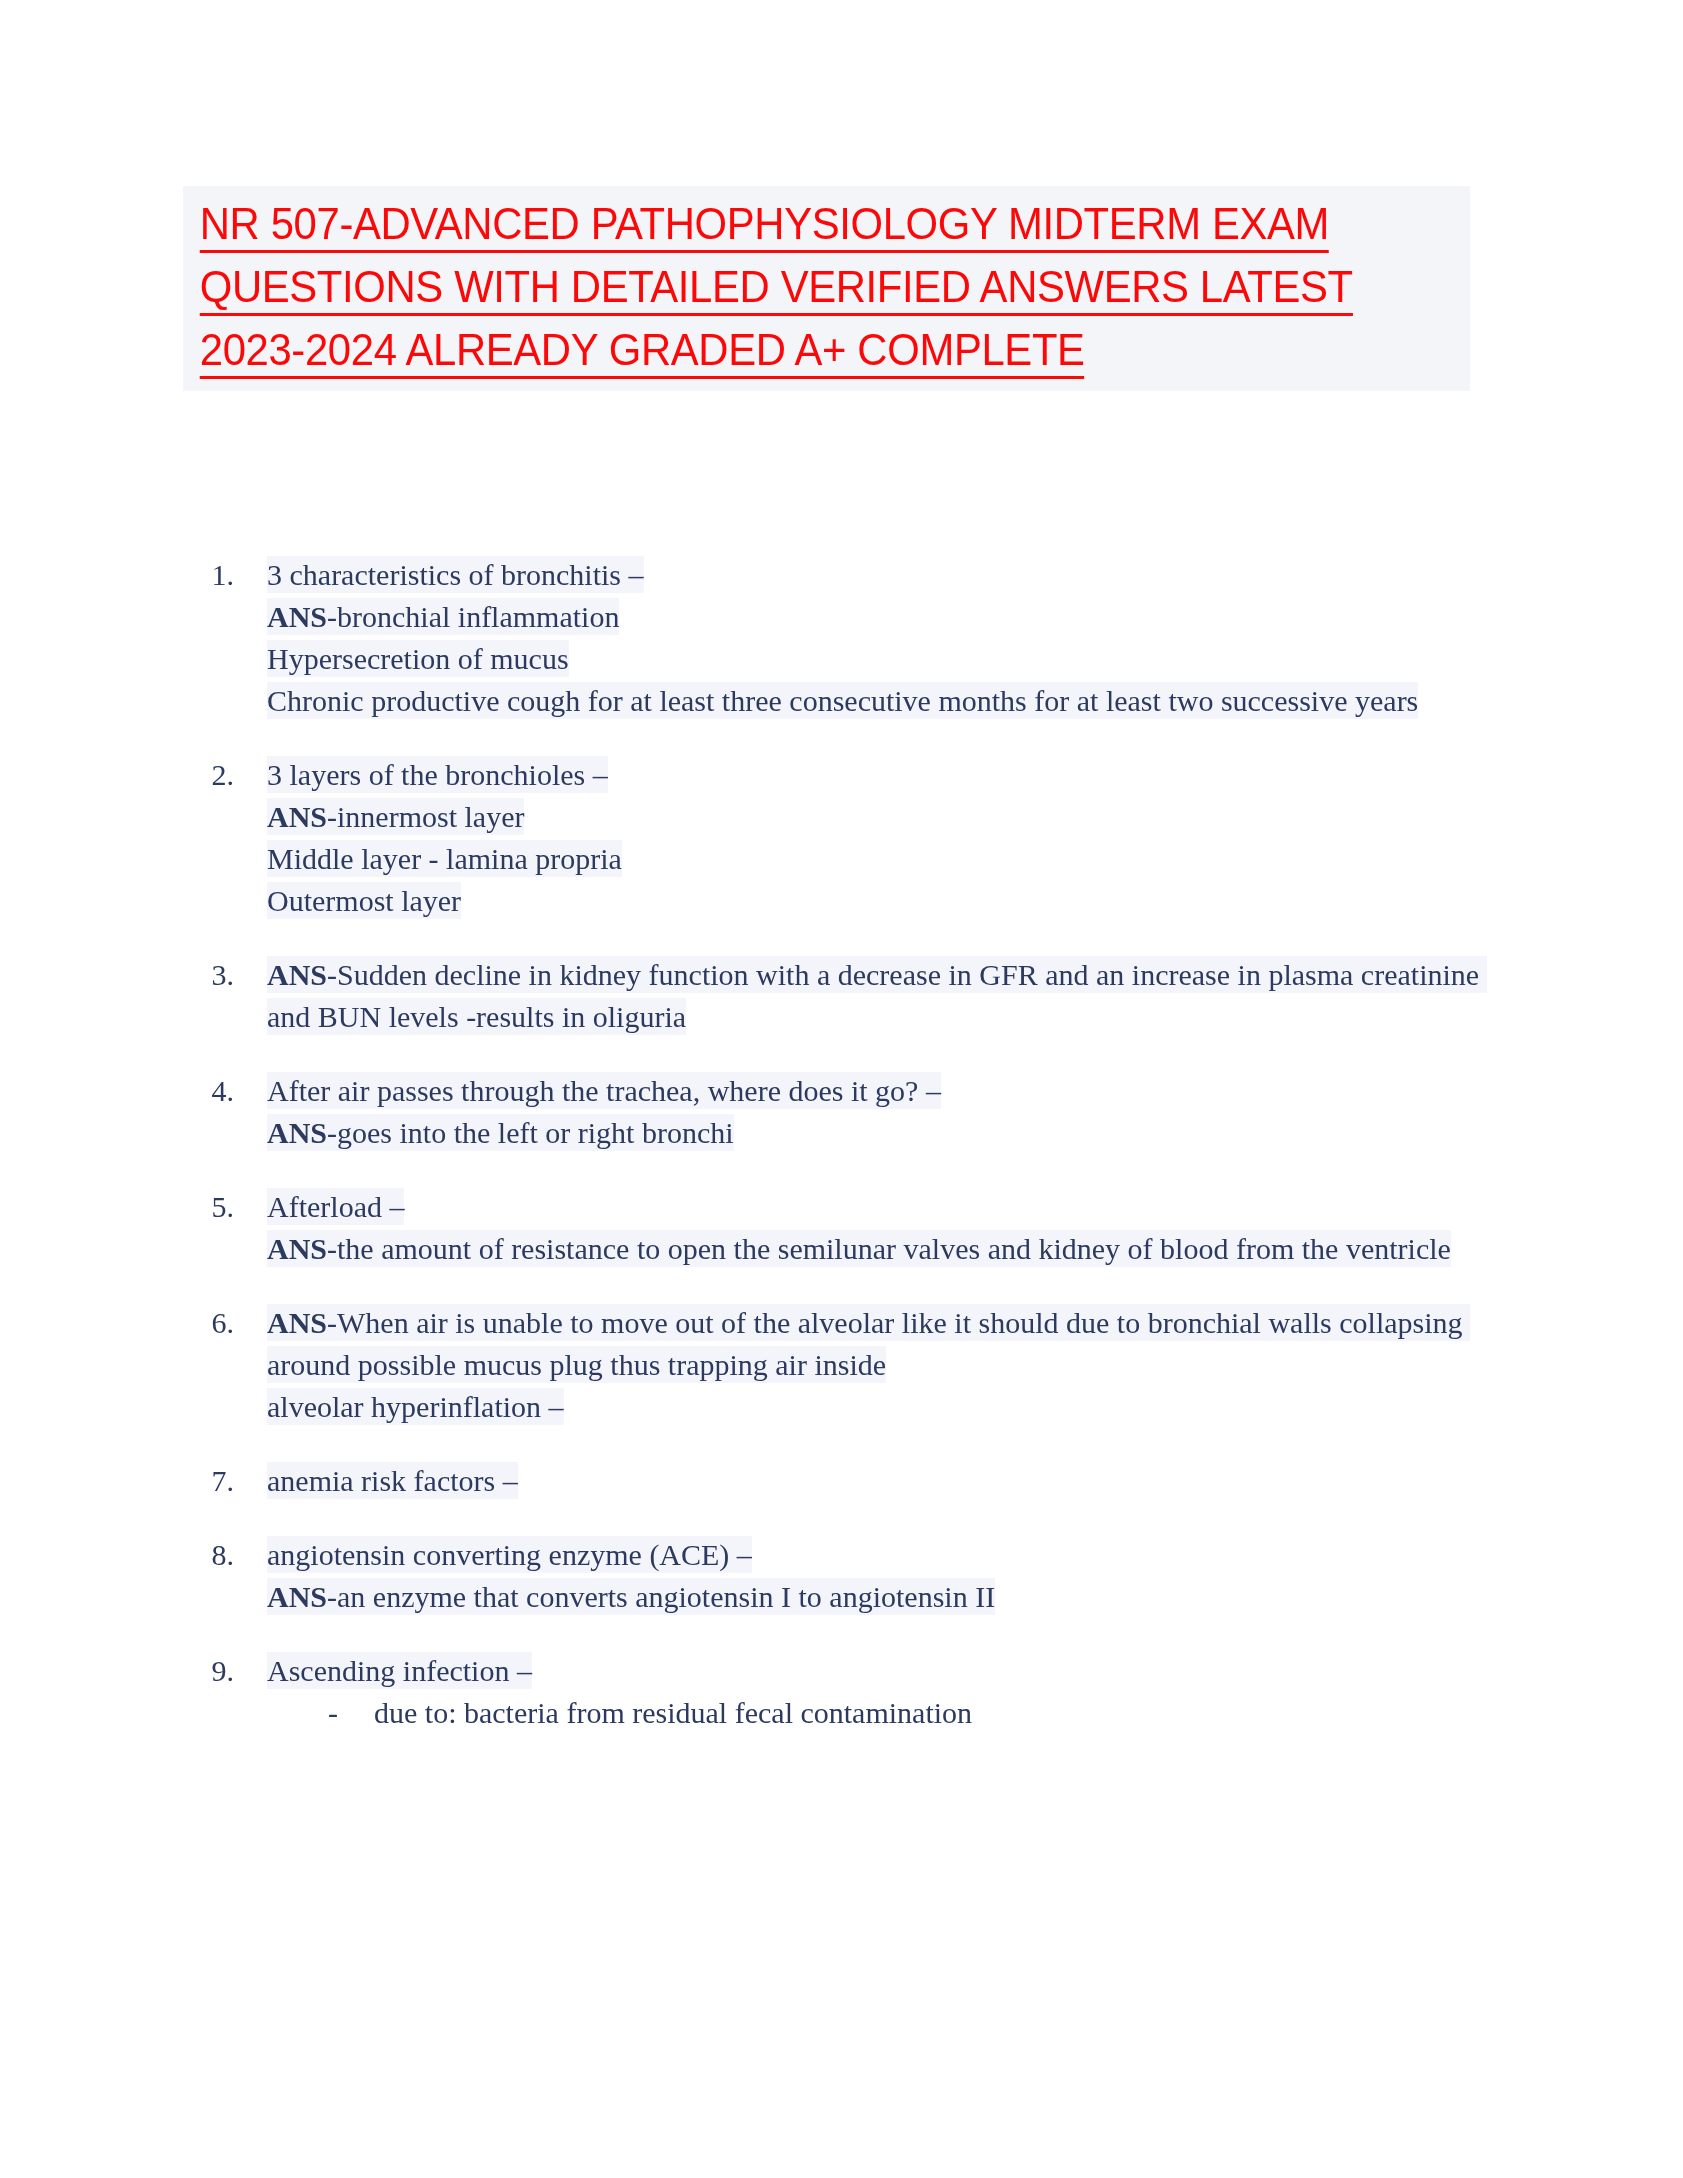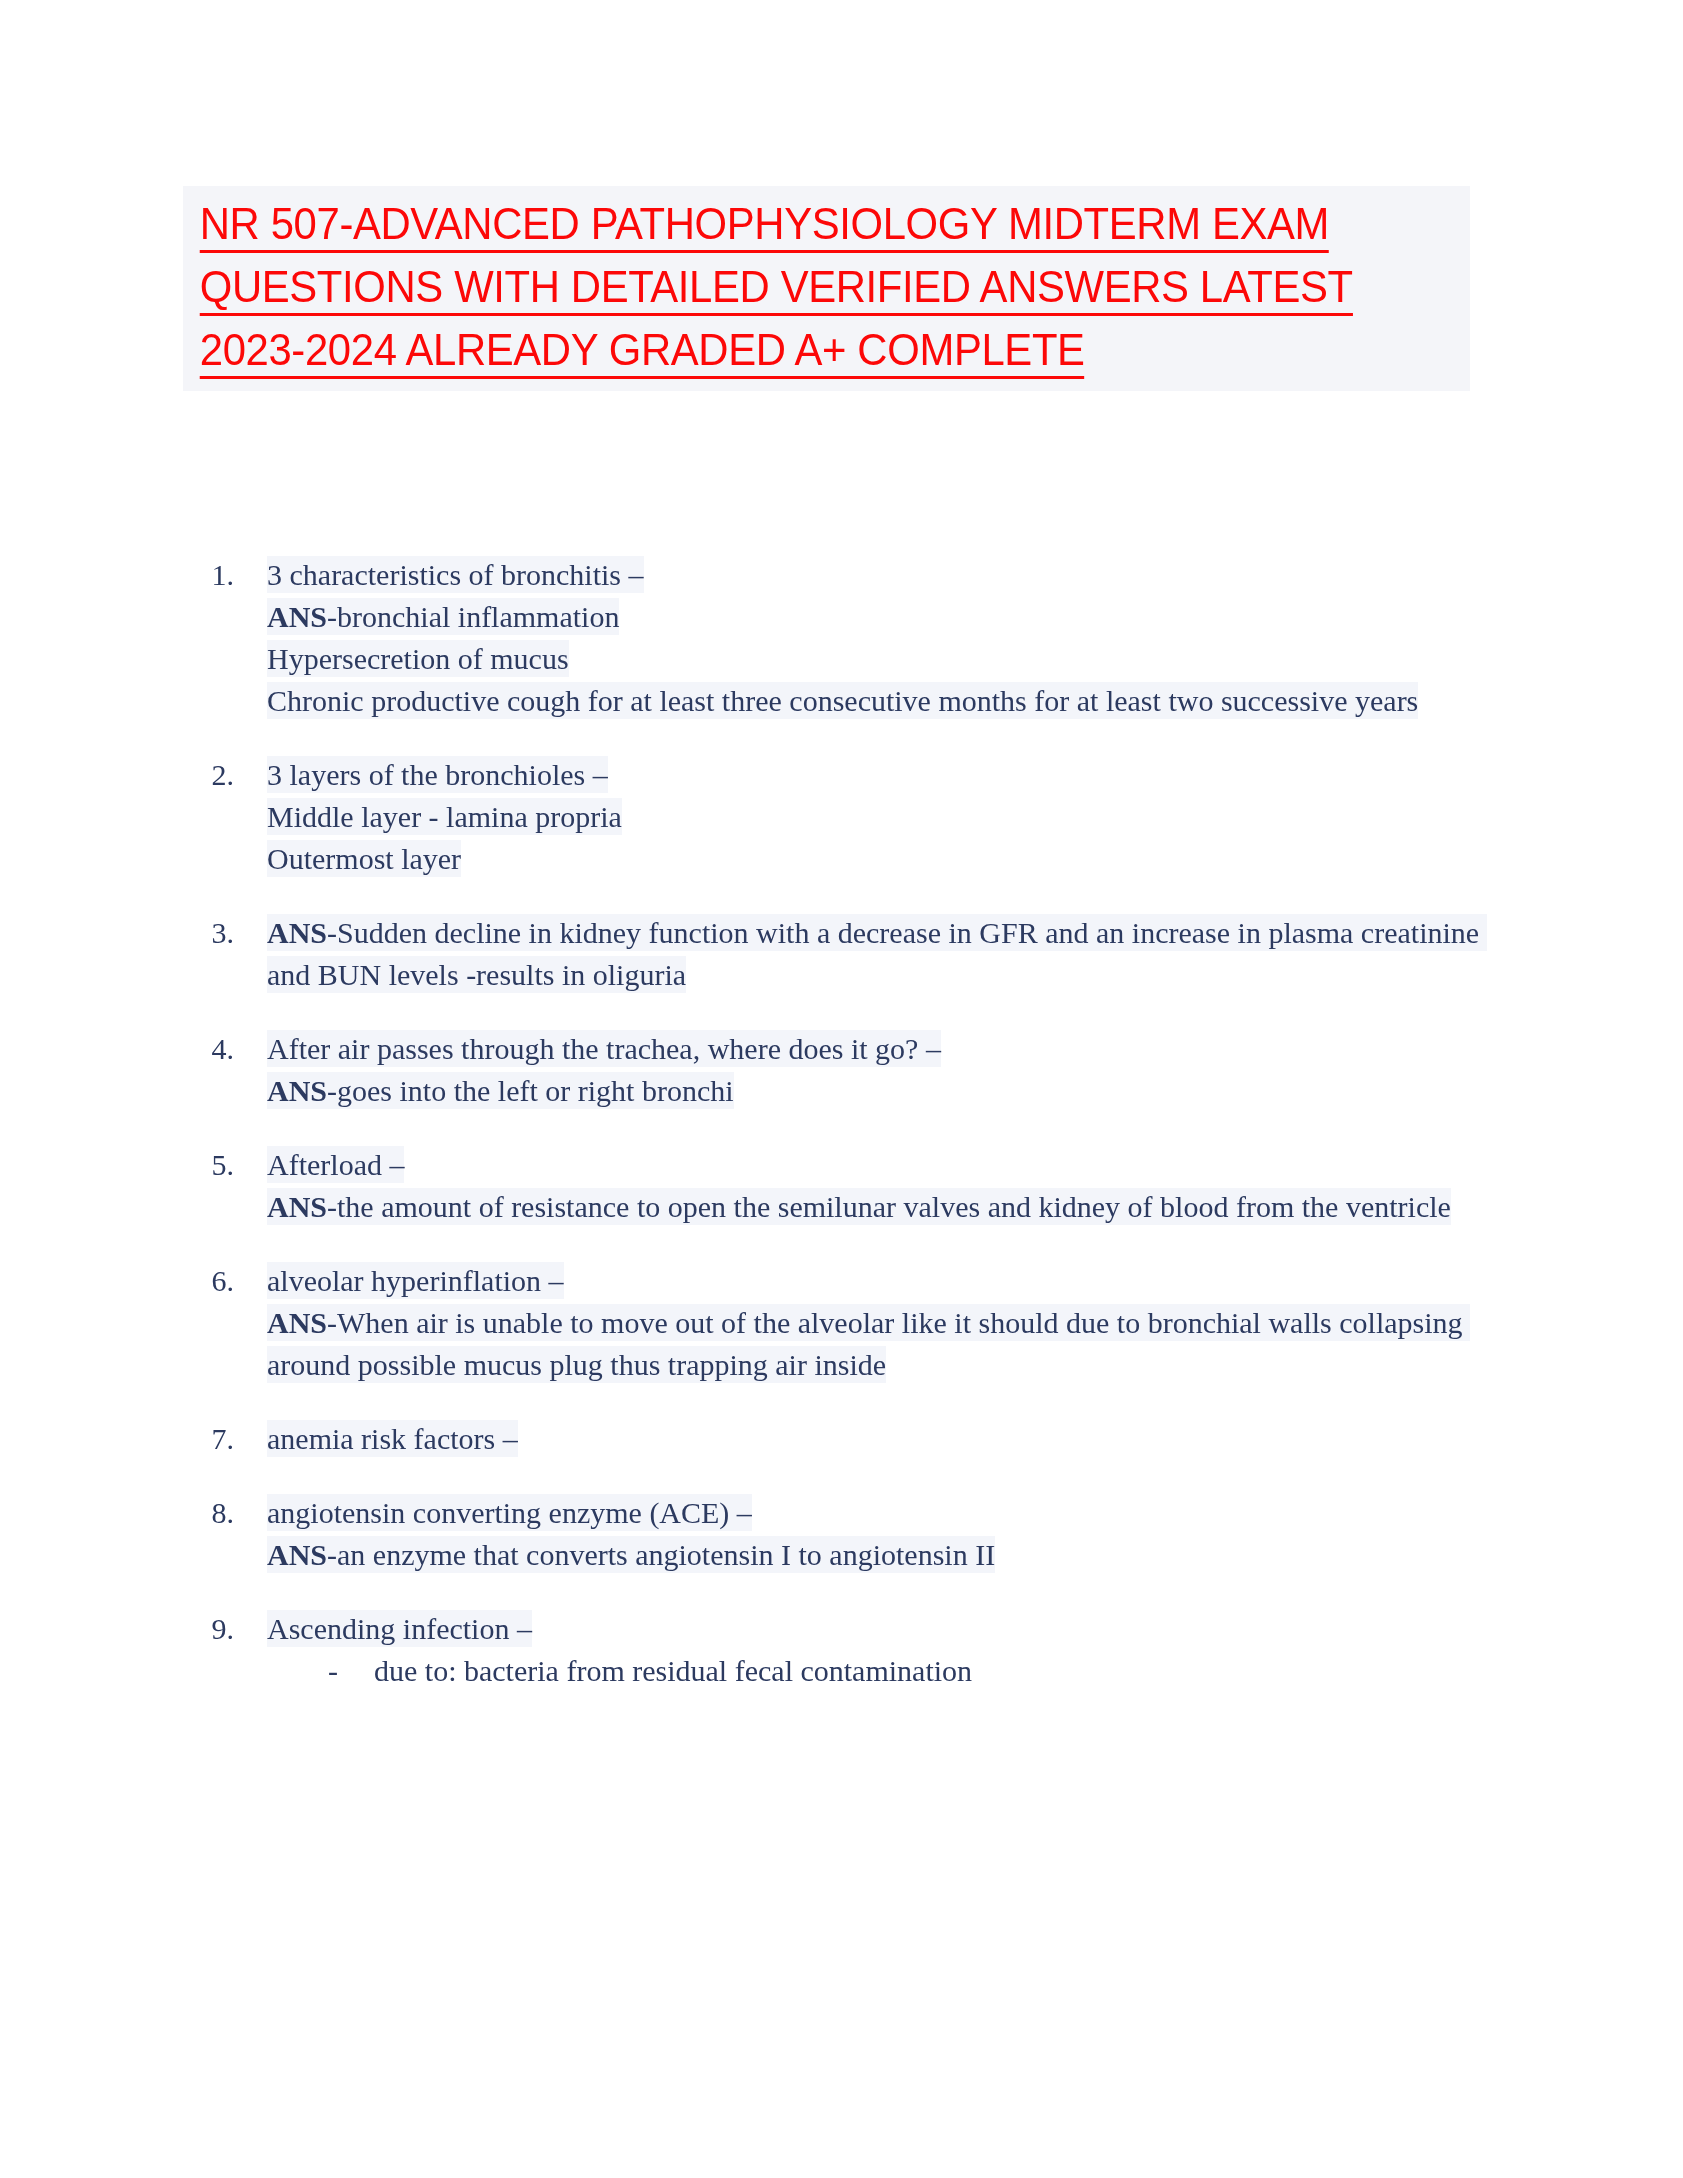--- a/index.html
+++ b/index.html
@@ -150,20 +150,21 @@
         <p class="qa-line"><span class="hl"><b>ANS</b><span>-bronchial inflammation</span></span></p>
         <p class="qa-line"><span class="hl">Hypersecretion of mucus</span></p>
         <p class="qa-line"><span class="hl">Chronic productive cough for at least three consecutive months for at least two successive years</span></p>
       </div>
     </div>
 
     <div class="qa-item">
       <div class="qa-num">2.</div>
       <div class="qa-body">
         <p class="qa-line"><span class="hl">3 layers of the bronchioles –</span></p>
+        <p class="qa-line"><span class="hl"><b>ANS</b><span>-innermost layer</span></span></p>
         <p class="qa-line"><span class="hl">Middle layer - lamina propria</span></p>
         <p class="qa-line"><span class="hl">Outermost layer</span></p>
       </div>
     </div>
 
     <div class="qa-item">
       <div class="qa-num">3.</div>
       <div class="qa-body">
         <p class="qa-line"><span class="hl"><b>ANS</b><span>-Sudden decline in kidney function with a decrease in GFR and an increase in plasma creatinine and BUN levels -results in oliguria</span></span></p>
       </div>
@@ -181,22 +182,22 @@
       <div class="qa-num">5.</div>
       <div class="qa-body">
         <p class="qa-line"><span class="hl">Afterload –</span></p>
         <p class="qa-line"><span class="hl"><b>ANS</b><span>-the amount of resistance to open the semilunar valves and kidney of blood from the ventricle</span></span></p>
       </div>
     </div>
 
     <div class="qa-item">
       <div class="qa-num">6.</div>
       <div class="qa-body">
+        <p class="qa-line"><span class="hl"><b>ANS</b><span>-When air is unable to move out of the alveolar like it should due to bronchial walls collapsing around possible mucus plug thus trapping air inside</span></span></p>
         <p class="qa-line"><span class="hl">alveolar hyperinflation –</span></p>
-        <p class="qa-line"><span class="hl"><b>ANS</b><span>-When air is unable to move out of the alveolar like it should due to bronchial walls collapsing around possible mucus plug thus trapping air inside</span></span></p>
       </div>
     </div>
 
     <div class="qa-item">
       <div class="qa-num">7.</div>
       <div class="qa-body">
         <p class="qa-line"><span class="hl">anemia risk factors –</span></p>
       </div>
     </div>
 

